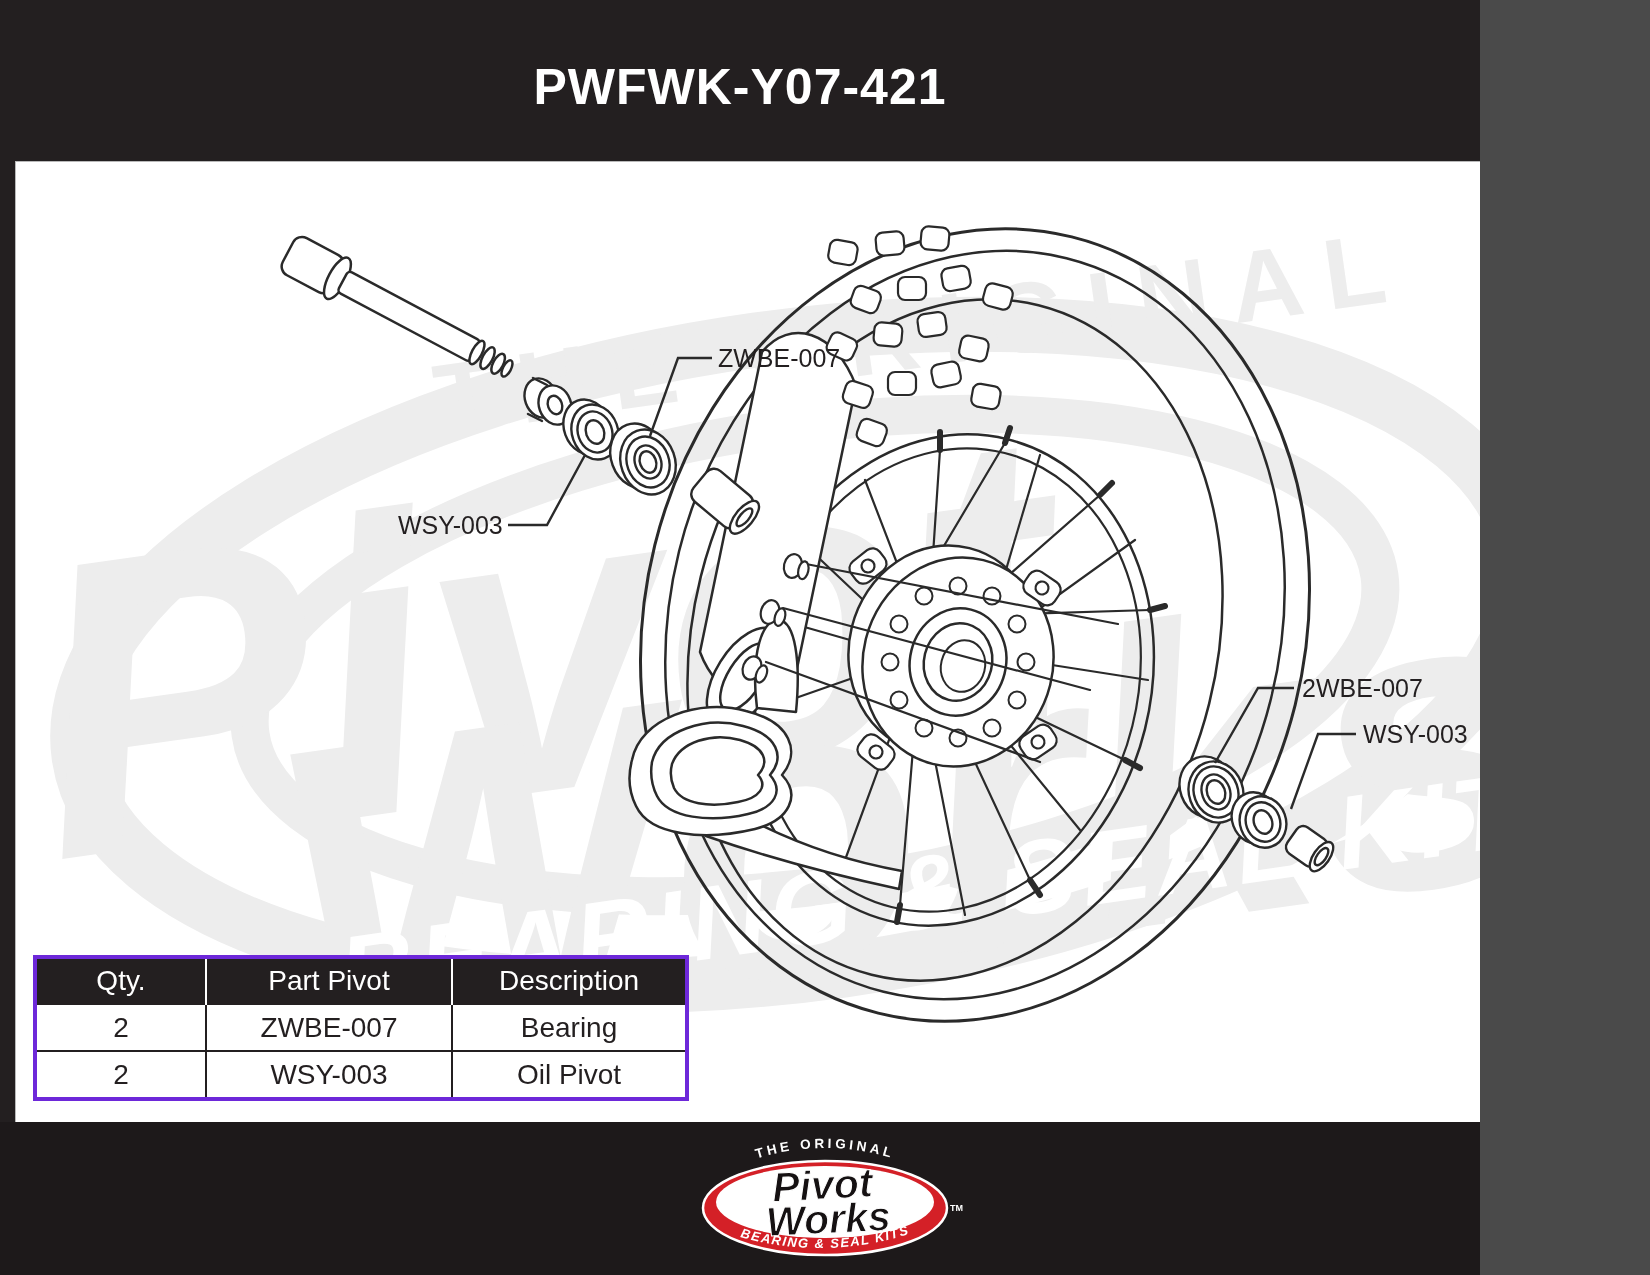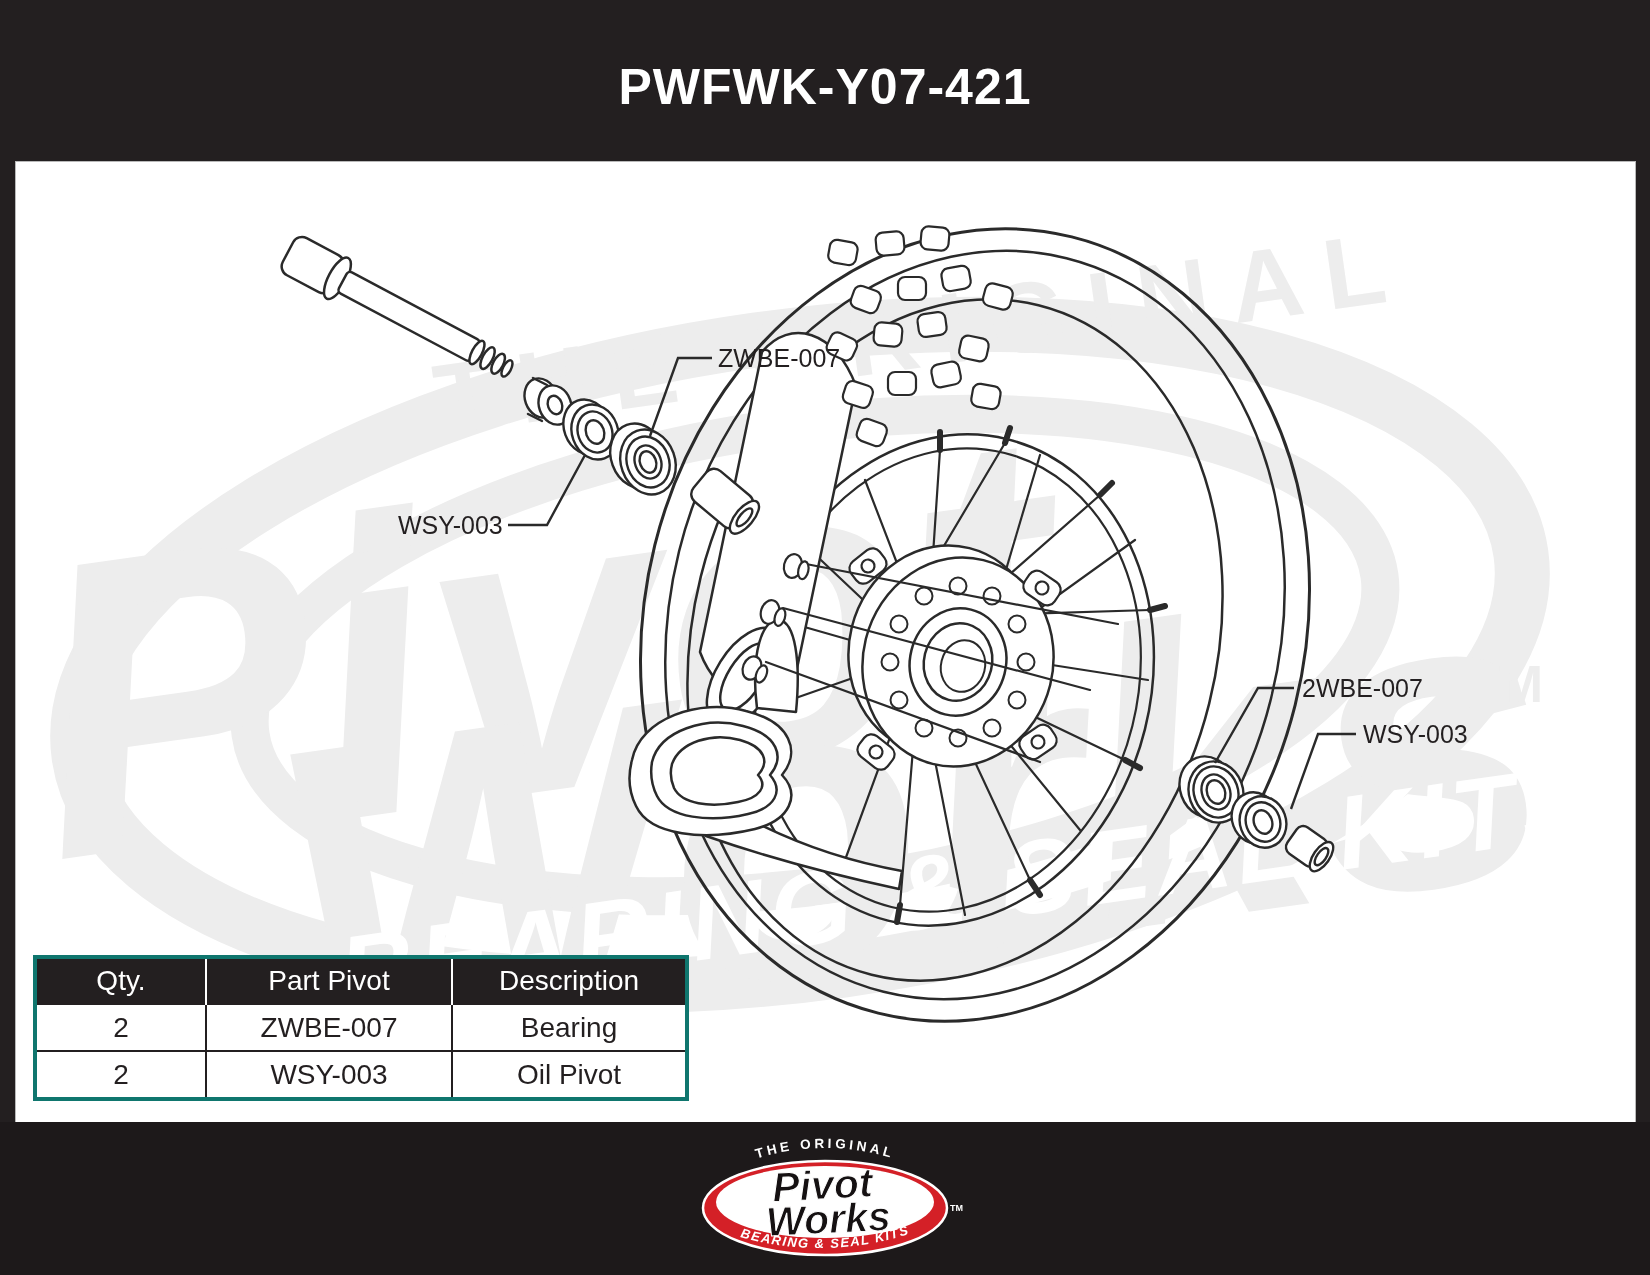--- a/index.html
+++ b/index.html
@@ -1,29 +1,29 @@
 <!DOCTYPE html>
 <html><head>
 <meta charset="utf-8">
 <style>
   html,body{margin:0;padding:0;background:#4a4a4a;}
-  #page{position:relative;width:1650px;height:1275px;background:#231f20;overflow:hidden;
+  #page{position:relative;width:1480px;height:1275px;background:#231f20;overflow:hidden;
         font-family:"Liberation Sans","DejaVu Sans",sans-serif;}
   #title{position:absolute;top:58px;left:0;width:100%;text-align:center;color:#ffffff;
          font-size:50px;font-weight:bold;letter-spacing:1px;}
   #canvas{position:absolute;left:15px;top:161px;width:1619px;height:960px;background:#ffffff;
           border:1px solid #b9b9b9;}
   #art{position:absolute;left:0;top:0;width:1650px;height:1275px;}
   
   #parts-table{position:absolute;left:33px;top:955px;border-collapse:collapse;background:#fff;
                font-size:28px;color:#231f20;}
   #parts-table th{background:#231f20;color:#ffffff;font-weight:normal;height:42px;}
   #parts-table th + th{border-left:2px solid #ffffff;}
   #parts-table td{border:2px solid #231f20;text-align:center;height:43px;background:#ffffff;}
-  #parts-table{border:4px solid #0f766e;}
+  #parts-table{border:4px solid #6d28d9;}
   .c1{width:166px}.c2{width:242px}.c3{width:230px}
   
   #footer-band{position:absolute;left:0;top:1122px;width:1650px;height:153px;background:#1d191a;}
   #footer-logo{position:absolute;left:655px;top:1125px;}
 </style>
 </head>
 <body>
 
 <div id="page">
 

